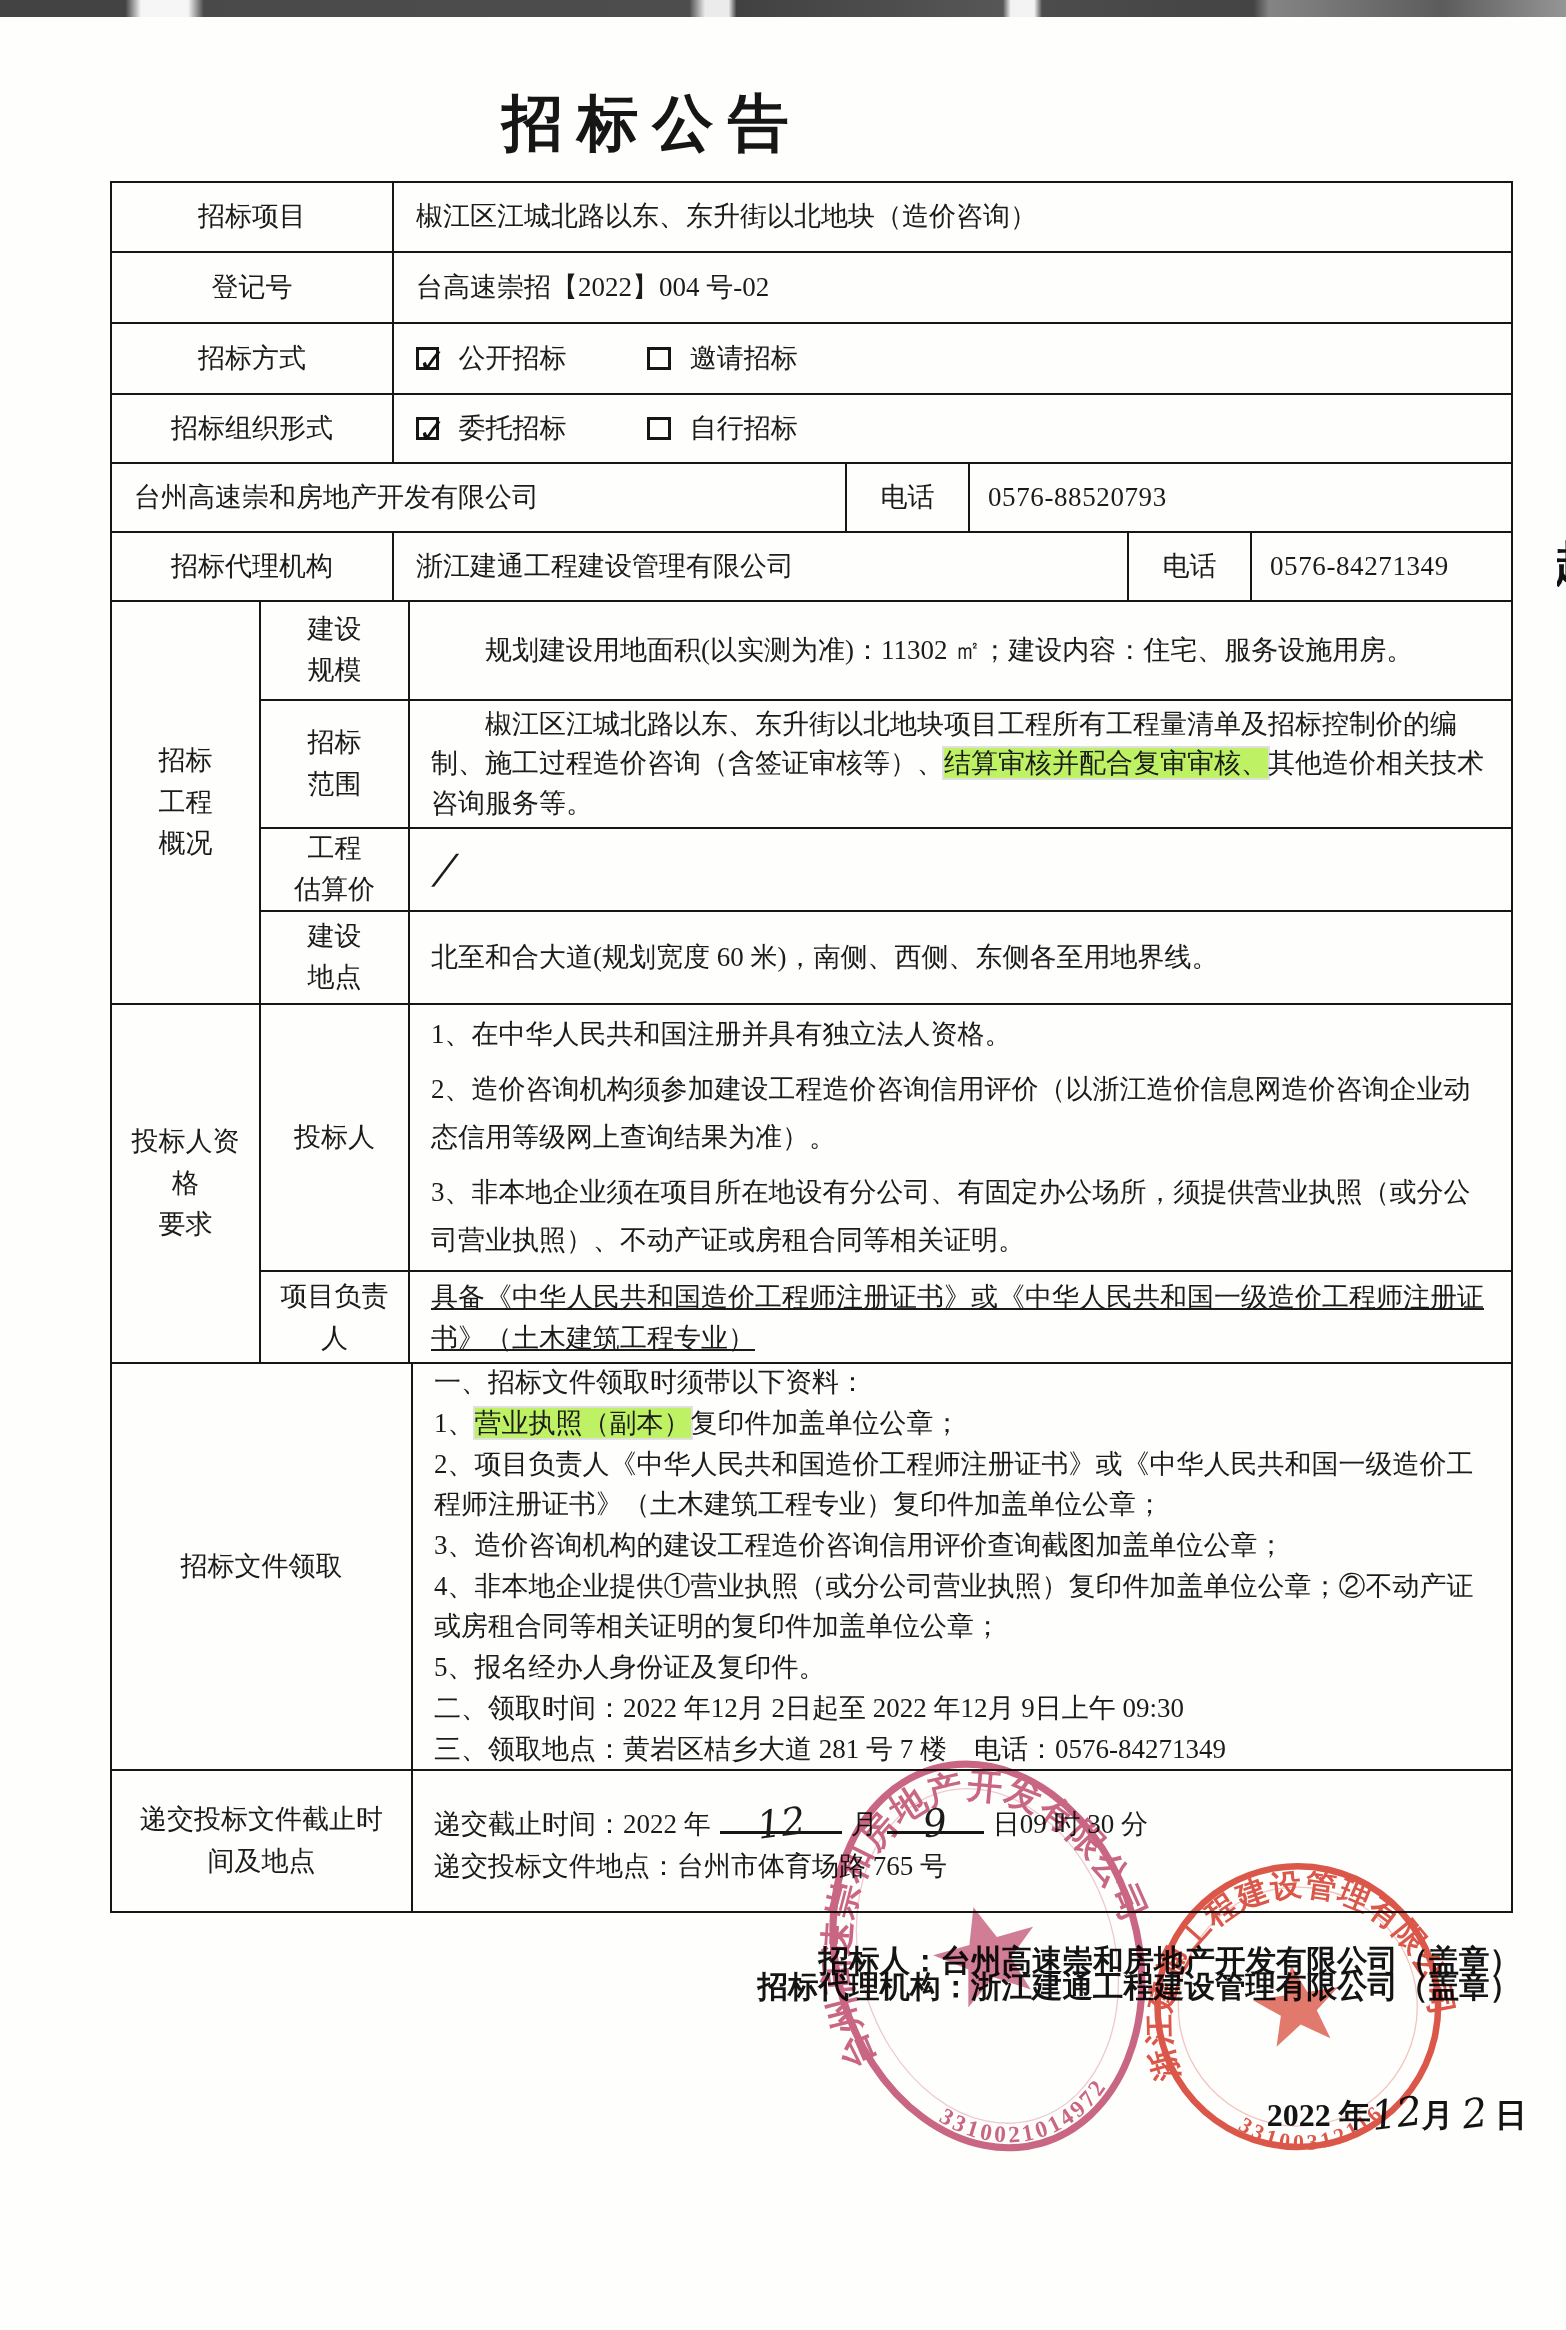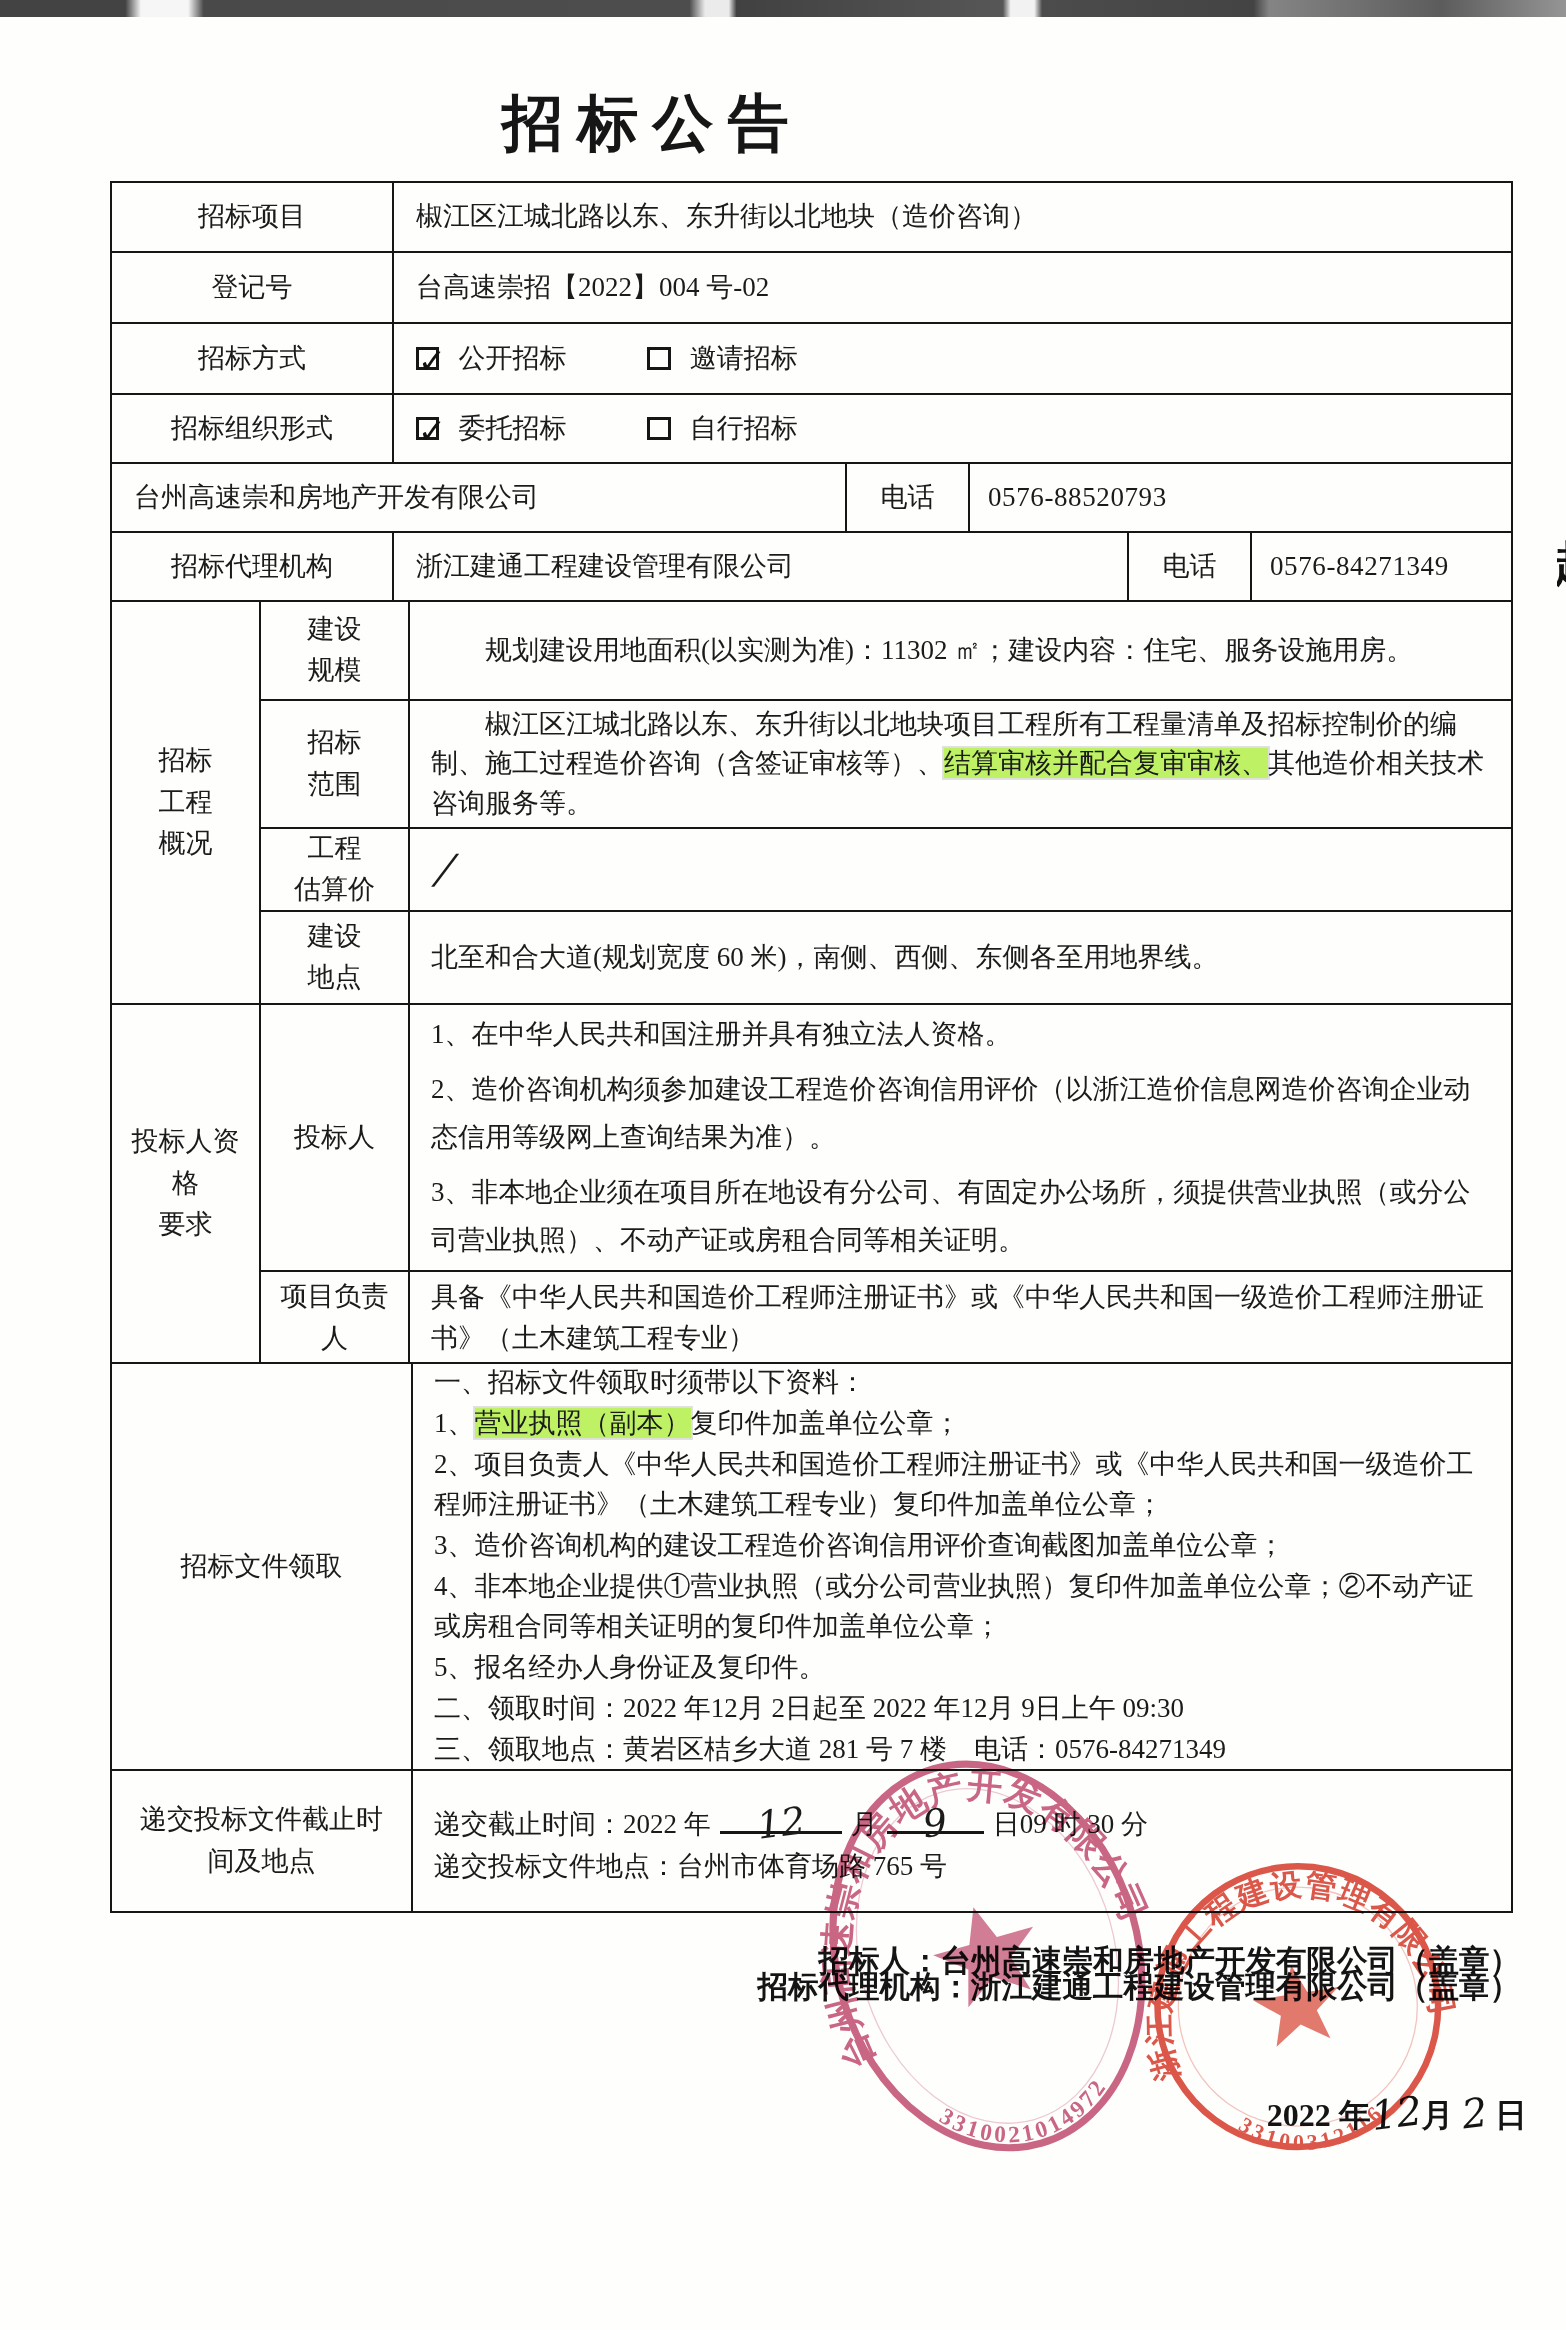--- a/index.html
+++ b/index.html
@@ -80,21 +80,21 @@
   .cb.checked::after{
     content:"✓";position:absolute;left:-1.3px;top:-13px;
     font-size:34px;font-weight:700;color:#111;
     font-family:"DejaVu Sans",sans-serif;
   }
   .cb-gap{width:77px;flex:0 0 auto;}
 
   
   .para{margin:0;}
   .bidder-cell .para{line-height:1.76;margin:3.9px 0;}
-  .mgr-cell{line-height:1.5;}
+  .mgr-cell{line-height:1.5;text-decoration:underline;}
 
   
   .coll-cell{line-height:1.48;}
   .coll-cell .para{margin:0.6px 0;}
 
   
   .sub-cell{line-height:1.56;}
   .uline{
     display:inline-block;min-width:122px;border-bottom:3.2px solid #161616;
     text-align:center;margin:0 9px;position:relative;height:36px;vertical-align:-3.9px;

